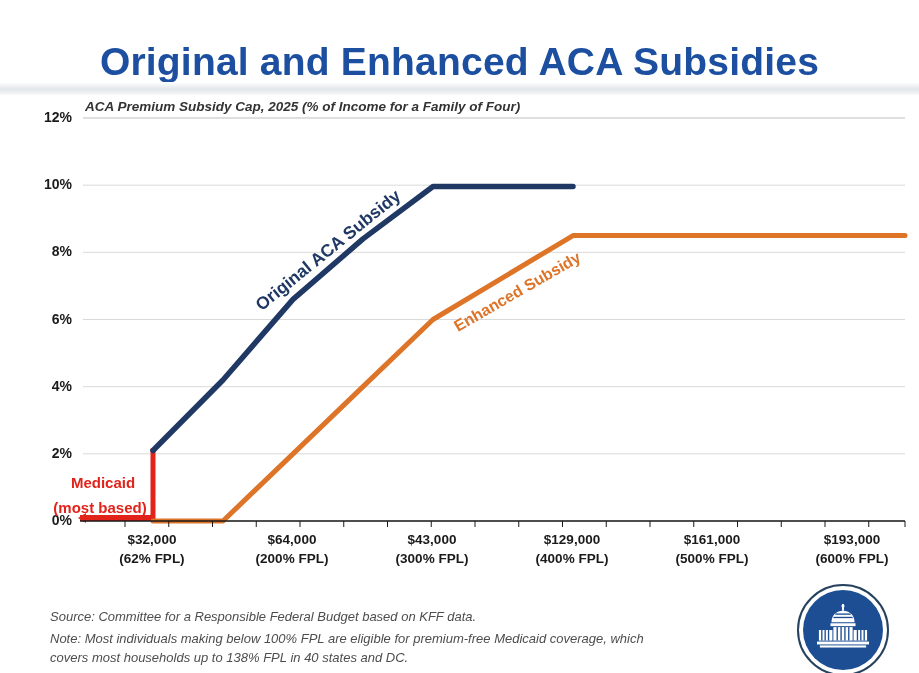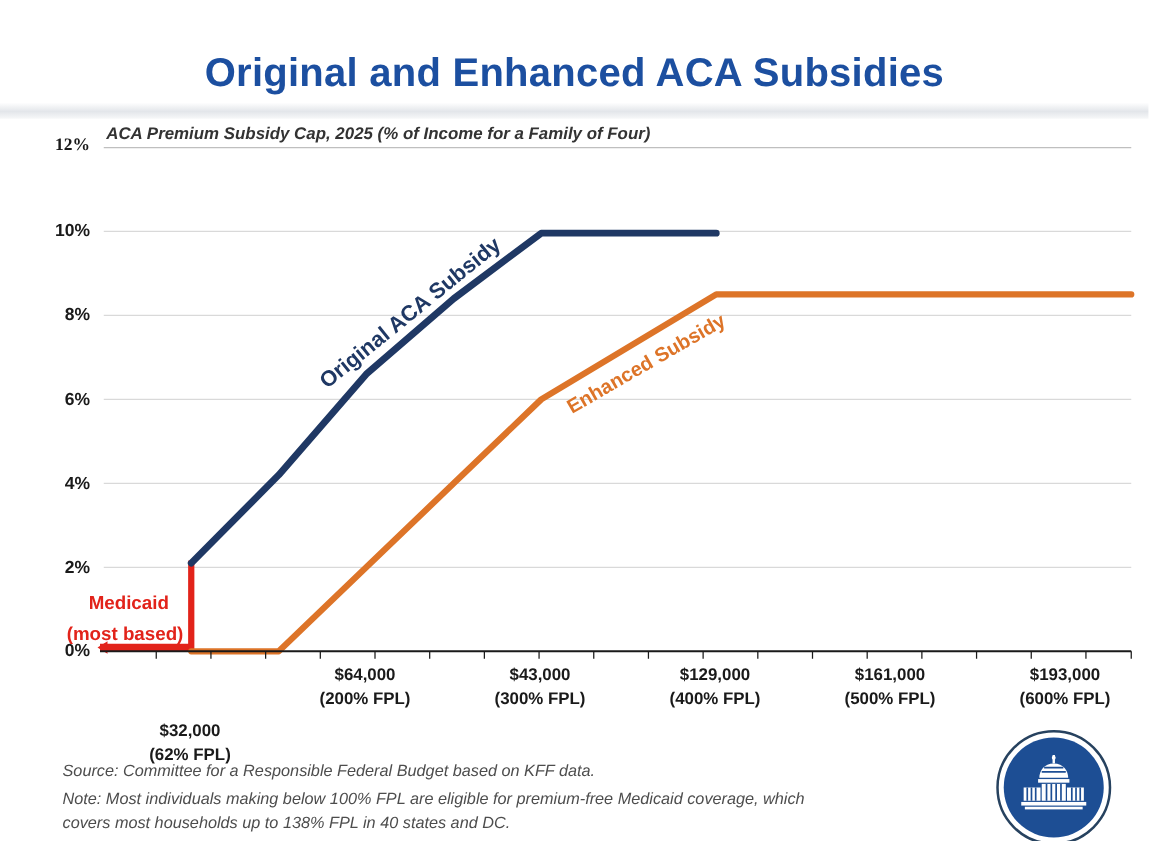--- a/index.html
+++ b/index.html
@@ -1,19 +1,19 @@
 <!DOCTYPE html>
 <html><head>
 <meta charset="utf-8">
 <style>
   html,body{margin:0;padding:0;background:#fff;}
   .slide{position:relative;width:919px;height:673px;background:#ffffff;overflow:hidden;
          font-family:"Liberation Sans",sans-serif;color:#1a1a1a;}
   .title{position:absolute;left:0;top:40px;width:919px;text-align:center;
-         font-size:32px;font-weight:bold;letter-spacing:.2px;}
+         font-size:39px;font-weight:bold;letter-spacing:.2px;}
   .hdr-band{position:absolute;left:0;top:82px;width:919px;height:13px;
         background:linear-gradient(to bottom,#ffffff 0%,#e3e6ea 55%,#f7f8f9 100%);}
   .subtitle{position:absolute;left:85px;top:99px;font-size:13.5px;font-weight:bold;
         font-style:italic;color:#333;}
   svg.plot{position:absolute;left:0;top:0;}
   .ylab{position:absolute;left:22px;width:50px;text-align:right;font-size:14px;
         font-weight:bold;transform:translateY(-9px);}
   .xlab{position:absolute;width:130px;text-align:center;top:530px;font-size:13.5px;
         font-weight:bold;line-height:19px;}
   .series-label{position:absolute;font-weight:bold;white-space:nowrap;text-align:center;}
@@ -76,24 +76,24 @@
       <line x1="905" y1="521" x2="905" y2="527" stroke="#1A1A1A" stroke-width="1"></line>
     </svg>
 
   <div id="y-labels">
       <div class="ylab" style="top: 521px;">0%</div>
       <div class="ylab" style="top: 453.833px;">2%</div>
       <div class="ylab" style="top: 386.667px;">4%</div>
       <div class="ylab" style="top: 319.5px;">6%</div>
       <div class="ylab" style="top: 252.333px;">8%</div>
       <div class="ylab" style="top: 185.167px;">10%</div>
-      <div class="ylab" style="top: 118px; font-family: Liberation Serif, serif;">12%</div>
+      <div class="ylab" style="top: 118px;">12%</div>
     </div>
   <div id="x-labels">
-      <div class="xlab" style="left: 87px; margin-top: 45px;">
+      <div class="xlab" style="left: 87px;">
         <div>$32,000</div>
         <div>(62% FPL)</div>
       </div>
       <div class="xlab" style="left: 227px;">
         <div>$64,000</div>
         <div>(200% FPL)</div>
       </div>
       <div class="xlab" style="left: 367px;">
         <div>$43,000</div>
         <div>(300% FPL)</div>

